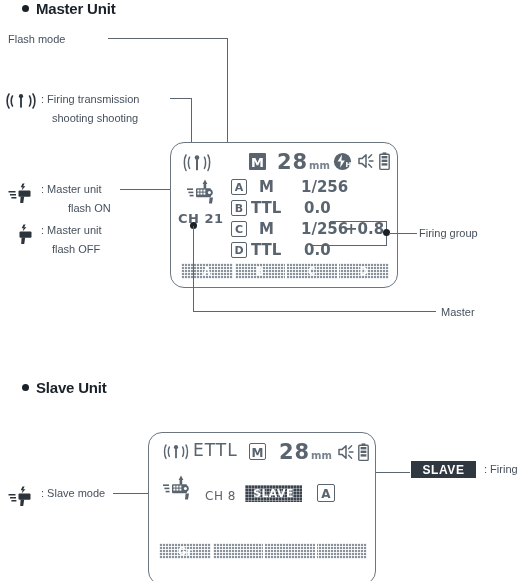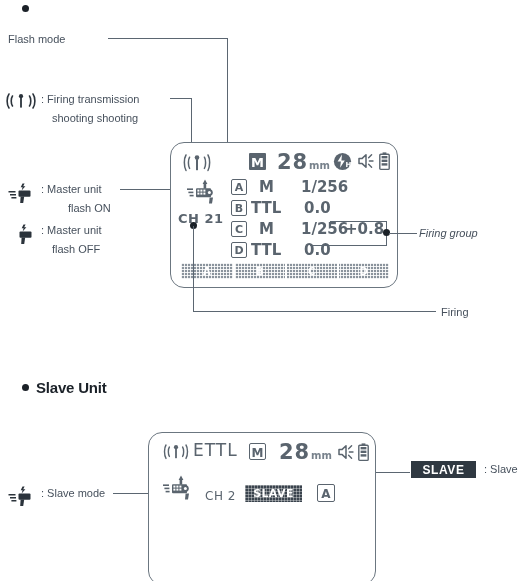--- a/index.html
+++ b/index.html
@@ -150,21 +150,21 @@
     letter-spacing: .6px;
     box-sizing: border-box;
   }
 
   svg { display: block; overflow: visible; }
 </style>
 </head>
 <body>
 
 <div class="abs section-head" style="left:22px; top:0px;">
-  <span class="bullet"></span>
+  <span class="bullet"></span><span>Master Unit</span>
 </div>
 
 <div class="abs callout" style="left:8px; top:31px;">Flash mode</div>
 
 <div class="abs hline" style="left:108px; top:38px; width:120px;"></div>
 <div class="abs vline" style="left:227px; top:38px; height:110px;"></div>
 <div class="abs dot" style="left:224px; top:144px;"></div>
 
 <div class="abs" style="left:6px; top:92px;">
   <svg width="30" height="18" viewBox="0 0 30 18">
@@ -309,46 +309,46 @@
     <div class="divider" style="left:156px;"></div>
     <div class="cell" style="left:158px; width:50px;">D</div>
   </div>
 </div>
 
 <div class="abs hline" style="left:330px; top:221px; width:57px;"></div>
 <div class="abs vline" style="left:386px; top:221px; height:25px;"></div>
 <div class="abs hline" style="left:310px; top:245px; width:77px;"></div>
 <div class="abs dot" style="left:383px; top:229px;"></div>
 <div class="abs hline" style="left:389px; top:233px; width:28px;"></div>
-<div class="abs callout" style="left:419px; top:225px;font-style:italic;">Firing group</div>
+<div class="abs callout" style="left:419px; top:225px;">Firing group</div>
 
 <div class="abs dot" style="left:190px; top:222px;"></div>
 <div class="abs vline" style="left:193px; top:226px; height:86px;"></div>
 <div class="abs hline" style="left:193px; top:311px; width:243px;"></div>
-<div class="abs callout" style="left:441px; top:304px;">Firing</div>
+<div class="abs callout" style="left:441px; top:304px;">Master</div>
 
 <div class="abs section-head" style="left:22px; top:379px;">
   <span class="bullet"></span><span>Slave Unit</span>
 </div>
 
 <div class="abs" style="left:8px; top:485px;">
   <svg width="28" height="22" viewBox="0 0 28 22">
     <path d="M14.5 1.5 L16.6 1.5 L15.2 4.2 L17.4 4.2 L13.6 8.4 L14.6 5.3 L12.7 5.3 Z" fill="#2b333b"></path>
     <rect x="10.5" y="8.6" width="12" height="6.2" rx="1" fill="#2b333b"></rect>
     <path d="M12.6 14.6 L16.2 14.6 L15.2 21 L12.2 21 Z" fill="#2b333b"></path>
     <rect x="0.5" y="9" width="7" height="1.5" fill="#2b333b"></rect>
     <rect x="2" y="12" width="6" height="1.5" fill="#2b333b"></rect>
     <rect x="3.4" y="15" width="5" height="1.5" fill="#2b333b"></rect>
   </svg>
 </div>
 <div class="abs callout" style="left:41px; top:485px;">: Slave mode</div>
 <div class="abs hline" style="left:113px; top:493px; width:55px;"></div>
 
 <div class="abs slave-legend-chip" style="left:411px; top:461px; width:65px; height:17px;">SLAVE</div>
-<div class="abs callout" style="left:484px; top:461px;">: Slave</div>
+<div class="abs callout" style="left:484px; top:461px;">: Firing</div>
 
 <div class="abs hline" style="left:265px; top:472px; width:145px;"></div>
 <div class="abs vline" style="left:265px; top:472px; height:18px;"></div>
 <div class="abs dot" style="left:262px; top:487px;"></div>
 
 <div class="abs lcd" style="left:148px; top:432px; width:228px; height:153px;">
 
   <div class="abs" style="left:14px; top:10px;">
     <svg width="26" height="18" viewBox="0 0 26 18">
       <path d="M3 2 C1 5 1 12 3 15.4" fill="none" stroke="#5a646e" stroke-width="1.4" stroke-linecap="round"></path>
@@ -399,19 +399,28 @@
       <rect x="18.4" y="13.6" width="2" height="2" fill="#ffffff"></rect>
       <circle cx="24.4" cy="13.6" r="3.4" fill="#5a646e"></circle>
       <circle cx="24.4" cy="13.6" r="1.5" fill="#ffffff"></circle>
       <path d="M24.6 18.4 L28 18.4 L27 24.6 L24 24.6 Z" fill="#5a646e"></path>
       <rect x="2" y="9.4" width="6" height="1.6" fill="#5a646e"></rect>
       <rect x="3.4" y="12.6" width="5" height="1.6" fill="#5a646e"></rect>
       <rect x="4.6" y="15.8" width="4" height="1.6" fill="#5a646e"></rect>
     </svg>
   </div>
 
-  <div class="abs seg" style="left:56px; top:56px; font-size:12px; font-weight:normal; letter-spacing:0.5px;">CH 2</div>
+  <div class="abs seg" style="left:56px; top:56px; font-size:12px; font-weight:normal; letter-spacing:0.5px;">CH 8</div>
 
   <div class="abs slave-chip" style="left:96px; top:52px; width:57px; height:17px;">SLAVE</div>
 
   <div class="abs boxltr" style="left:168px; top:51px; width:18px; height:18px; font-size:12px; padding-top:3px;">A</div>
 
+  <div class="abs dotbar" style="left:10px; top:110px; width:208px; height:16px;">
+    <div class="cell" style="left:0px; width:52px;">Gr</div>
+    <div class="divider" style="left:52px;"></div>
+    <div class="cell" style="left:54px; width:50px;"></div>
+    <div class="divider" style="left:104px;"></div>
+    <div class="cell" style="left:106px; width:50px;"></div>
+    <div class="divider" style="left:156px;"></div>
+    <div class="cell" style="left:158px; width:50px;"></div>
+  </div>
 </div>
 
 </body></html>

